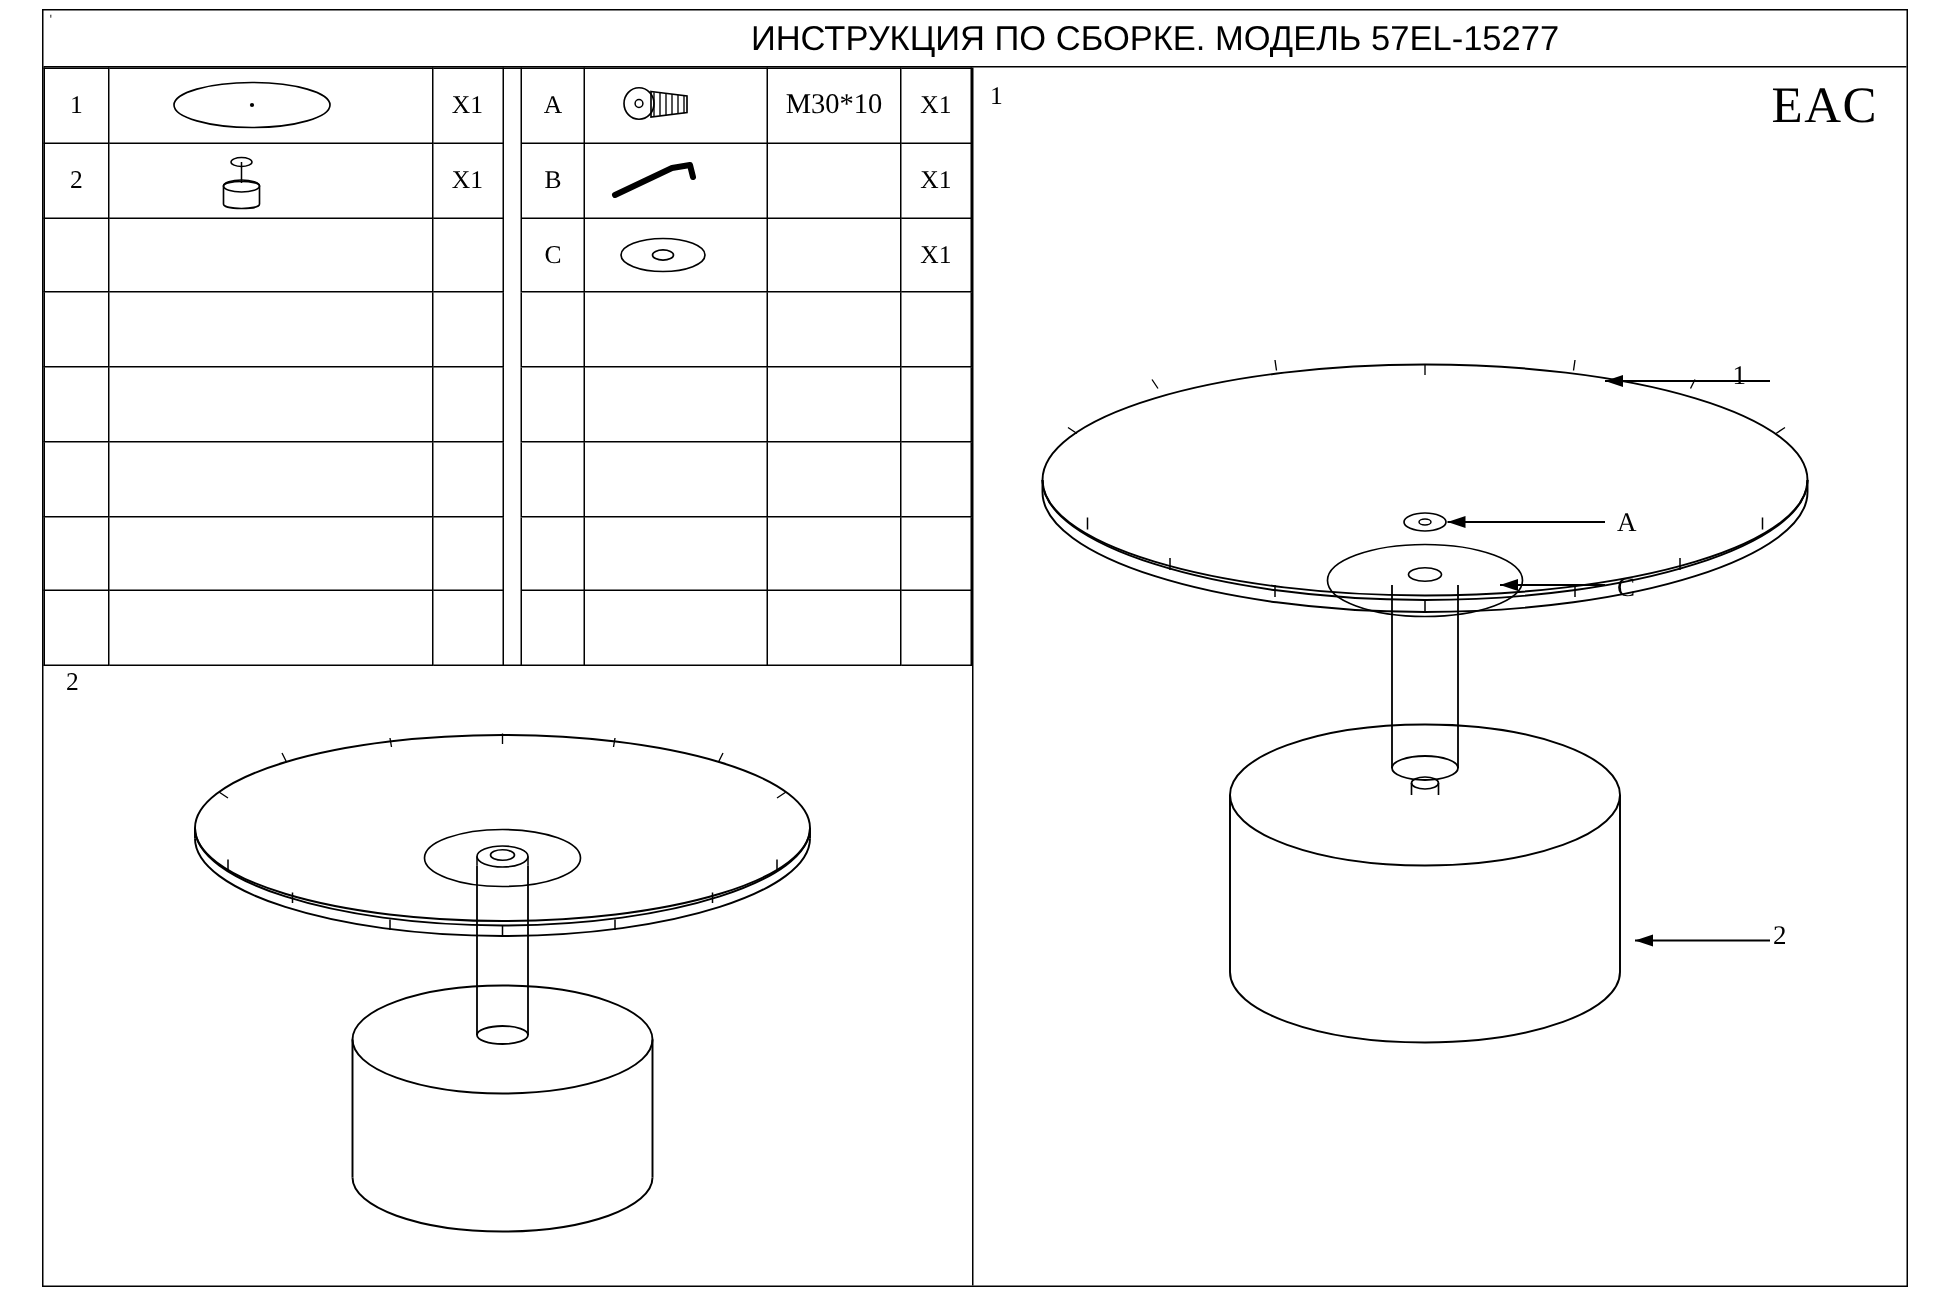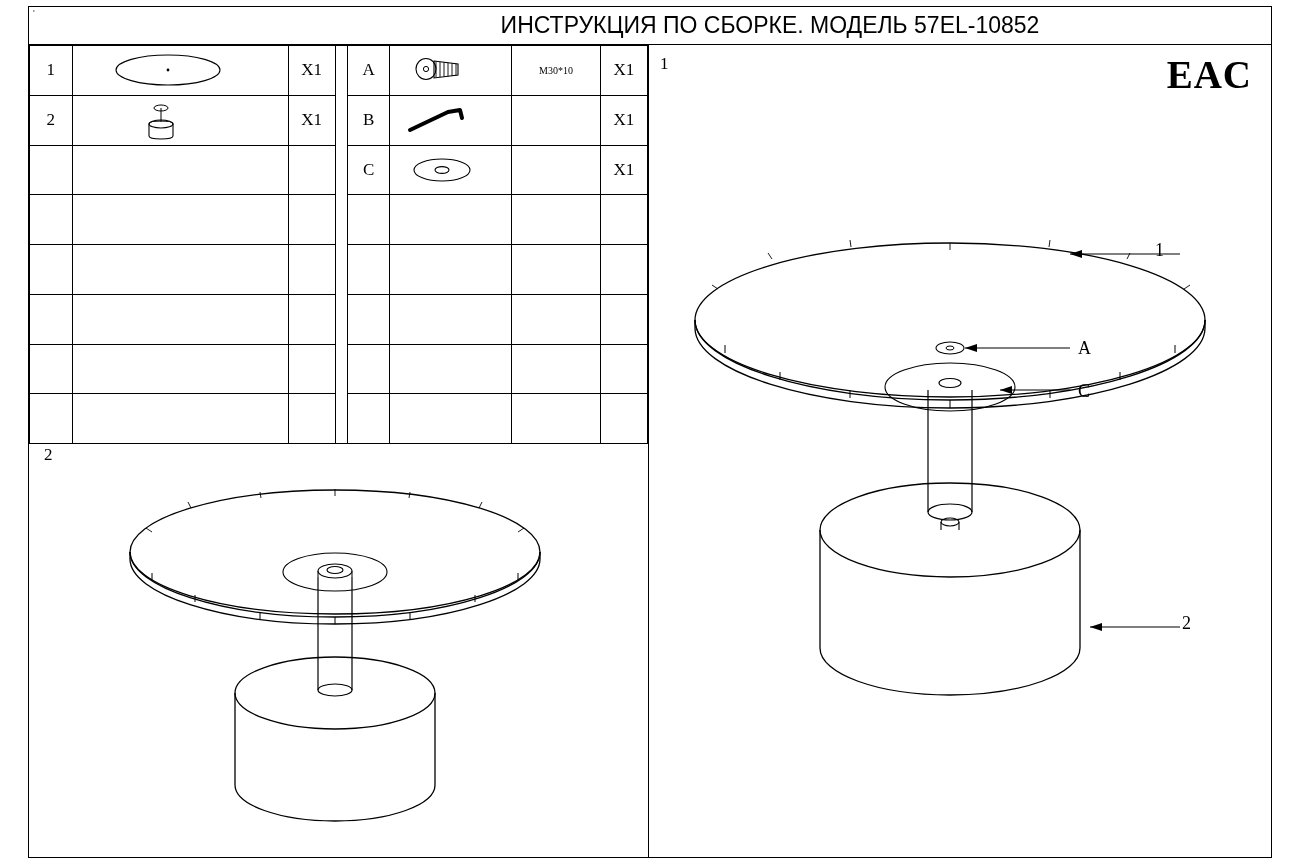--- a/index.html
+++ b/index.html
@@ -76,42 +76,42 @@
     font-family: "Liberation Serif", serif;
     padding: 0;
     height: 48.75px;
   }
   .parts td.num { width: 38px; }
   .parts td.pic { width: 196px; }
   .parts td.qty { width: 42px; }
   .parts td.gap { width: 10px; border-top: none; border-bottom: none; }
   .parts td.letter { width: 38px; }
   .parts td.hpic { width: 110px; }
-  .parts td.spec { width: 80px; font-size: 10px; }
+  .parts td.spec { width: 80px; font-size: 19px; }
   .parts td.hqty { width: 42px; }
   .parts tr:first-child td.gap { border-top: 1px solid #000; }
   .parts tr:last-child td.gap { border-bottom: 1px solid #000; }
 
   
   .steplabel {
     position: absolute;
     font-size: 17px;
     font-family: "Liberation Serif", serif;
   }
   #step1-label { left: 660px; top: 54px; }
   #step2-label { left: 44px; top: 445px; }
 
   .eac {
     position: absolute;
     right: 48px;
     top: 52px;
-    font-size: 39px;
+    font-size: 34px;
     letter-spacing: 1px;
     font-family: "Liberation Serif", serif;
-    font-weight: 700;
+    font-weight: 400;
     margin-left: 32px;
   }
 
   .callout {
     position: absolute;
     font-size: 18px;
     font-family: "Liberation Serif", serif;
   }
 
   .note {
@@ -135,21 +135,21 @@
 </style>
 </head>
 <body>
 
 <div id="page">
 
   <div class="tick-mark">'</div>
 
   <div class="frame"></div>
 
-  <div class="title">ИНСТРУКЦИЯ ПО СБОРКЕ. МОДЕЛЬ 57EL-10852</div>
+  <div class="title">ИНСТРУКЦИЯ ПО СБОРКЕ. МОДЕЛЬ 57EL-15277</div>
   <div class="title-rule"></div>
   <div class="vsplit"></div>
 
   <div class="eac">EAC</div>
 
   <div class="parts">
     <table>
       <tbody>
         <tr>
           <td class="num">1</td>

